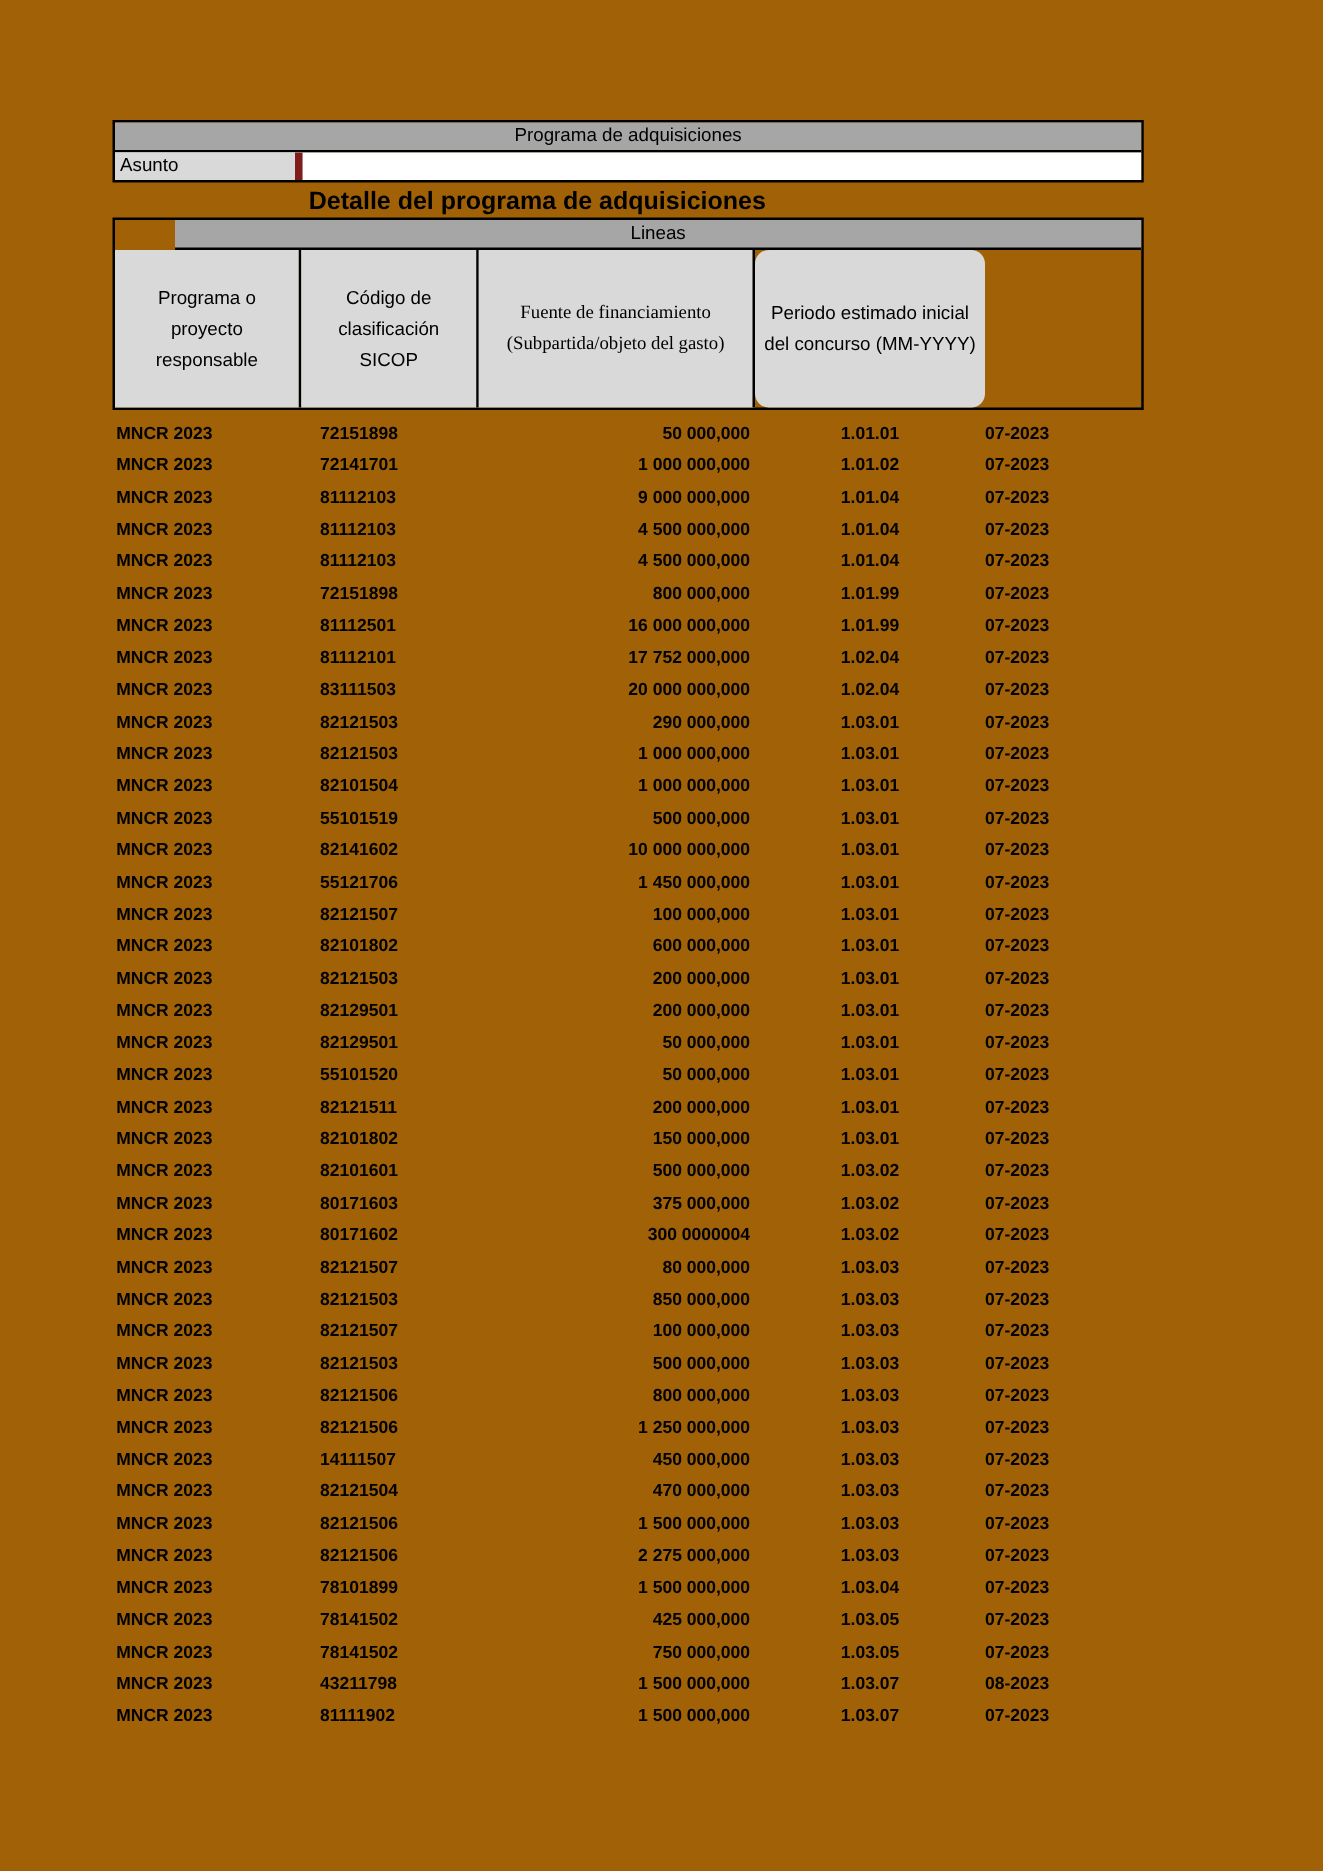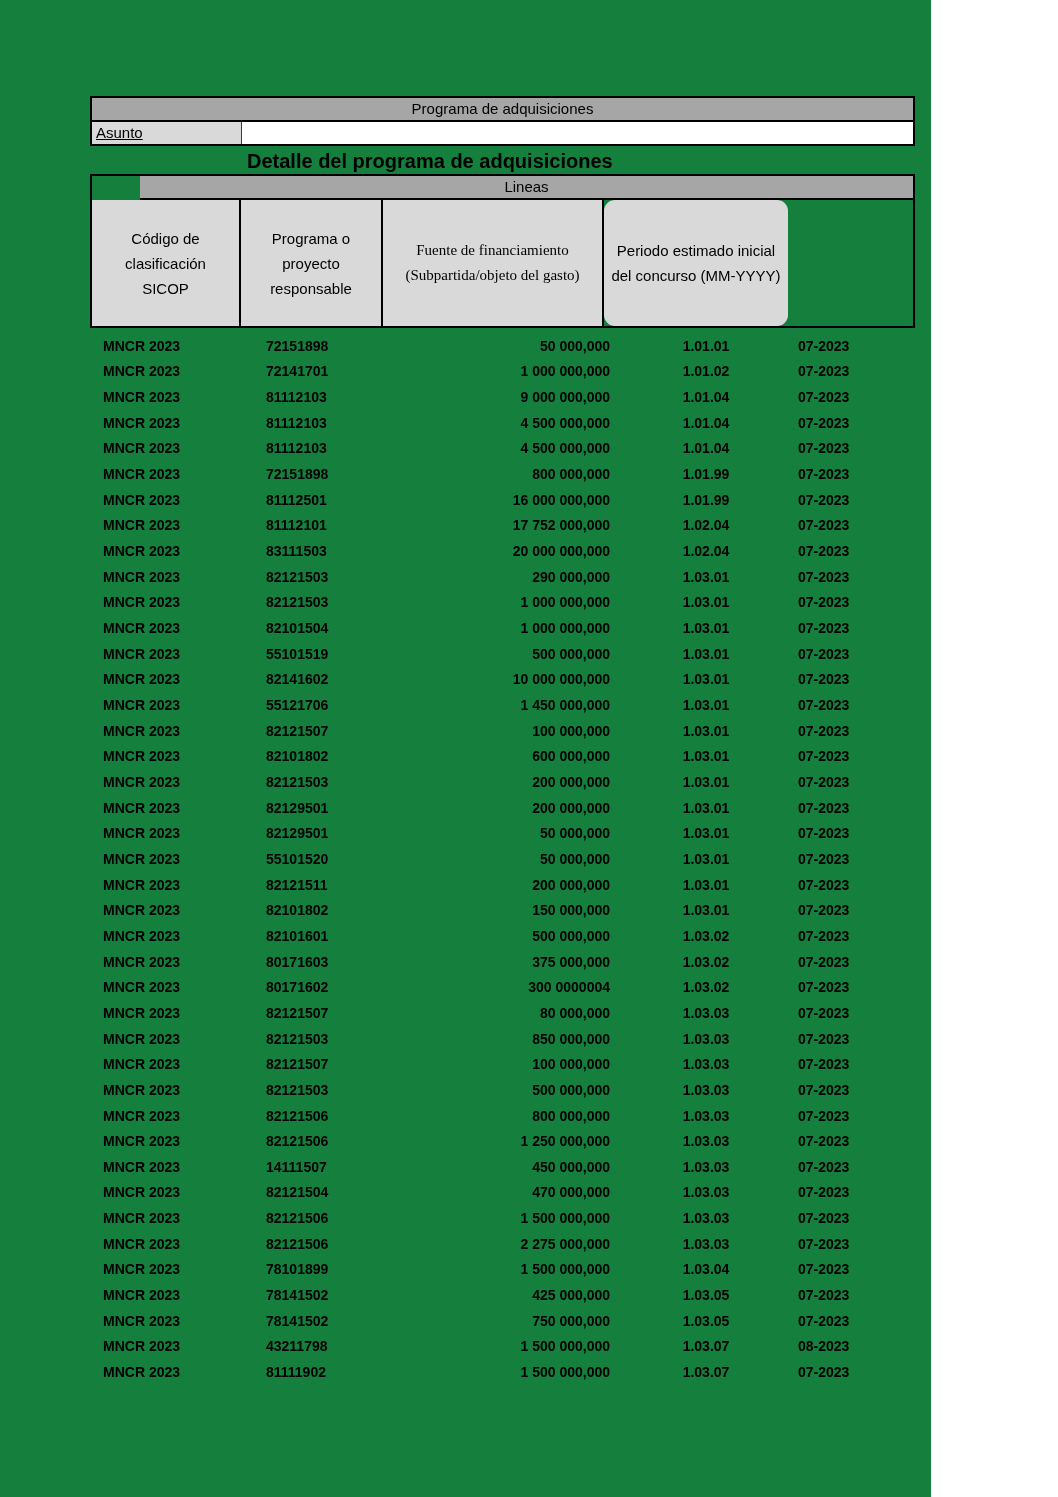--- a/index.html
+++ b/index.html
@@ -1,20 +1,20 @@
 <!DOCTYPE html>
 <html><head>
 <meta charset="utf-8">
 <style>
   html, body { margin: 0; padding: 0; background: #ffffff; }
   .page {
     position: relative;
-    width: 931px;
+    width: 1058px;
     height: 1497px;
-    background: #15803d;
+    background: #a16207;
     font-family: "Liberation Sans", "DejaVu Sans", sans-serif;
     color: #000000;
     overflow: hidden;
   }
 
   
   .top-table {
     position: absolute;
     left: 90px;
     top: 96px;
@@ -28,25 +28,24 @@
     background: #a6a6a6;
     border-bottom: 2px solid #000;
     text-align: center;
     font-size: 15px;
   }
   .subject-row { display: flex; height: 22px; background: #fff; }
   .subject-label {
     width: 150px;
     box-sizing: border-box;
     background: #d9d9d9;
-    border-right: 1px solid #7f1d1d;
+    border-right: 6px solid #7f1d1d;
     font-size: 15px;
     line-height: 22px;
     padding-left: 4px;
-    text-decoration: underline;
   }
   .subject-value {
     flex: 1;
     font-weight: bold;
     font-size: 20px;
     line-height: 22px;
     padding-left: 5px;
     margin-top: 28px;
   }
 
@@ -87,21 +86,21 @@
   .header-cell:last-child { border-right: none; border-radius: 11px; }
   .hc-pad-1 { padding: 0 19px; }
   .hc-pad-2 { padding: 0 23px; }
   .hc-pad-3 { padding: 0 8px; }
   .hc-pad-4 { padding: 0 9px; font-family: Liberation Serif, serif; }
   .hc-pad-5 { padding: 0 4px; }
 
   
   .data-body {
     position: absolute;
-    left: 100px;
+    left: 90px;
     top: 333px;
     width: 821px;
   }
   .data-row {
     display: grid;
     grid-template-columns: 151px 142px 221px 184px 123px;
     height: 25.66px;
     align-items: center;
     font-weight: bold;
     font-size: 14px;
@@ -122,22 +121,22 @@
     <div class="title-bar">Programa de adquisiciones</div>
     <div class="subject-row">
       <div class="subject-label">Asunto</div>
       <div class="subject-value">Detalle del programa de adquisiciones</div>
     </div>
   </div>
 
   <div class="lines-head">
     <div class="section-bar">Lineas</div>
     <div class="header-row">
+      <div class="header-cell hc-pad-1">Programa o proyecto responsable</div>
       <div class="header-cell hc-pad-2">Código de clasificación SICOP</div>
-      <div class="header-cell hc-pad-1">Programa o proyecto responsable</div>
       <div class="header-cell hc-pad-4">Fuente de financiamiento (Subpartida/objeto del gasto)</div>
       <div class="header-cell hc-pad-5">Periodo estimado inicial del concurso (MM-YYYY)</div>
     </div>
   </div>
 
   <div class="data-body">
       <div class="data-row">
         <div class="cell-program">MNCR 2023</div>
         <div class="cell-code">72151898</div>
         <div class="cell-monto">50 000,000</div>

